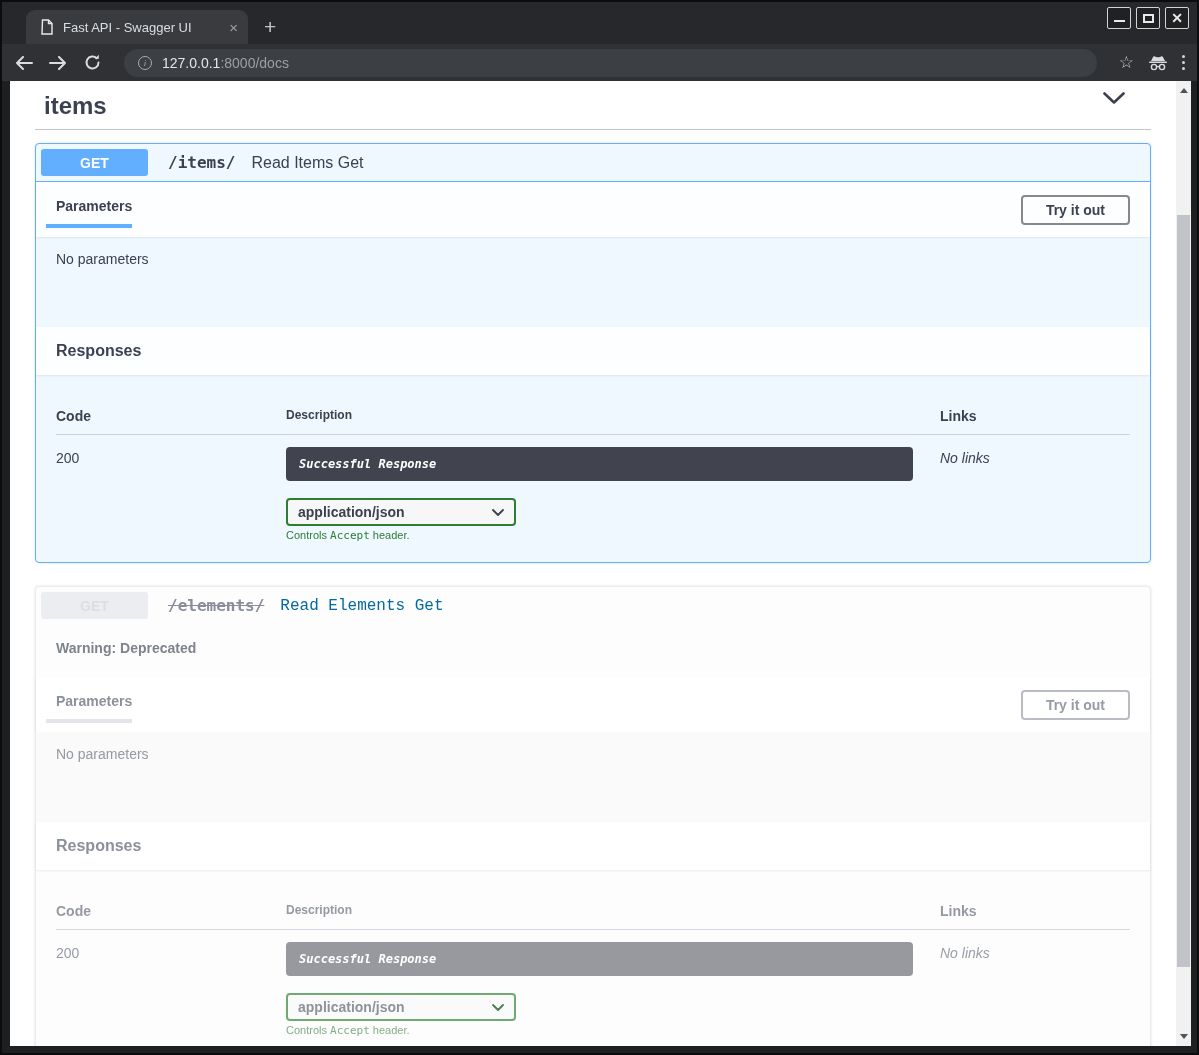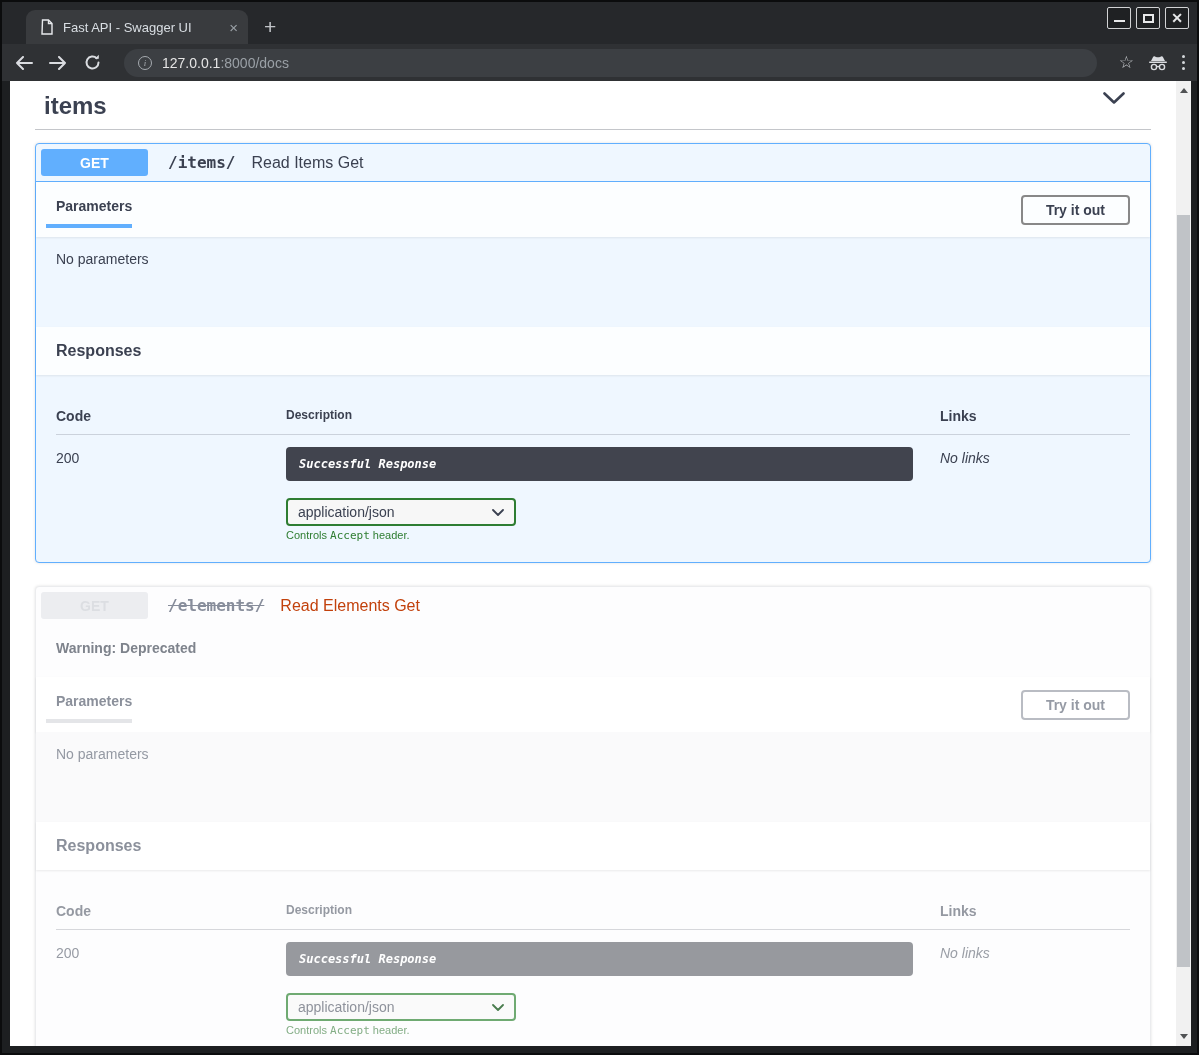--- a/index.html
+++ b/index.html
@@ -59,21 +59,21 @@
 
   .op-summary { display:flex; align-items:center; padding:5px; gap:10px; }
   .opblock.get .op-summary { border-bottom:1px solid var(--accent-blue,#61affe); }
   .method-badge { width:107px; height:27px; border-radius:3px; display:flex; align-items:center; justify-content:center;
                   font-size:14px; font-weight:700; color:#fff; }
   .opblock.get .method-badge { background:var(--accent-blue,#61affe); }
   .opblock.deprecated .method-badge { background:#ecedf0; color:#dcdee2; }
   .op-path { font-family:"DejaVu Sans Mono", monospace; font-size:16px; font-weight:600; margin-left:10px; }
   .opblock.deprecated .op-path { color:#878d9b; text-decoration:line-through; }
   .op-desc { font-size:16px; margin-left:6px; }
-  .opblock.deprecated .op-desc { color:#c2410c; }
+  .opblock.deprecated .op-desc { color:#0369a1;font-family:Liberation Mono, monospace; }
 
   .op-warning { padding:16px 20px 21px 20px; font-size:14px; font-weight:700; color:#7e838c; }
 
   .section-header { background:rgba(255,255,255,.8); min-height:55px; display:flex; align-items:center;
                     justify-content:space-between; padding:8px 20px; box-shadow:0 1px 2px rgba(0,0,0,.08); }
   .section-header.responses { min-height:48px; }
   .param-tab { display:inline-block; font-size:14px; font-weight:700; padding:6px 0 10px 10px; margin-left:-10px;
                border-bottom:4px solid var(--accent-blue,#61affe); }
   .opblock.deprecated .param-tab { color:#8b909b; border-bottom-color:#e4e5e8; }
   .resp-title { font-size:16px; font-weight:700; }
@@ -100,21 +100,21 @@
   .opblock.deprecated .code-val { color:#979ba4; }
   .links-val { font-size:14px; font-style:italic; }
   .opblock.deprecated .links-val { color:#9a9ea6; }
   .desc-cell { padding-right:27px; }
   .resp-block { background:var(--dark-response,#41444e); border-radius:4px; padding:10px 13px; margin-top:12px;
                 color:#ffffff; font-family:"DejaVu Sans Mono", monospace; font-style:italic; font-weight:700; font-size:12px; }
   .opblock.deprecated .resp-block { background:var(--deprecated-response,#97999e); }
 
   .media-select { margin-top:17px; width:230px; height:28px; border:2px solid var(--green,#2e7d32); border-radius:4px;
                   background:#f7f7f7; display:flex; align-items:center; justify-content:space-between; padding:0 10px; }
-  .media-select span { font-size:14px; font-weight:400; }
+  .media-select span { font-size:14px; font-weight:700; }
   .opblock.deprecated .media-select { border-color:#6faa72; background:#fafafa; }
   .opblock.deprecated .media-select span { color:#8e929b; }
   .accept-note { margin-top:3px; font-size:11px; color:var(--green,#2e7d32); }
   .accept-note code { font-family:"DejaVu Sans Mono", monospace; font-size:11px; }
   .opblock.deprecated .accept-note { color:#83ad85; }
 </style>
 </head>
 <body>
 
 <div class="window">

